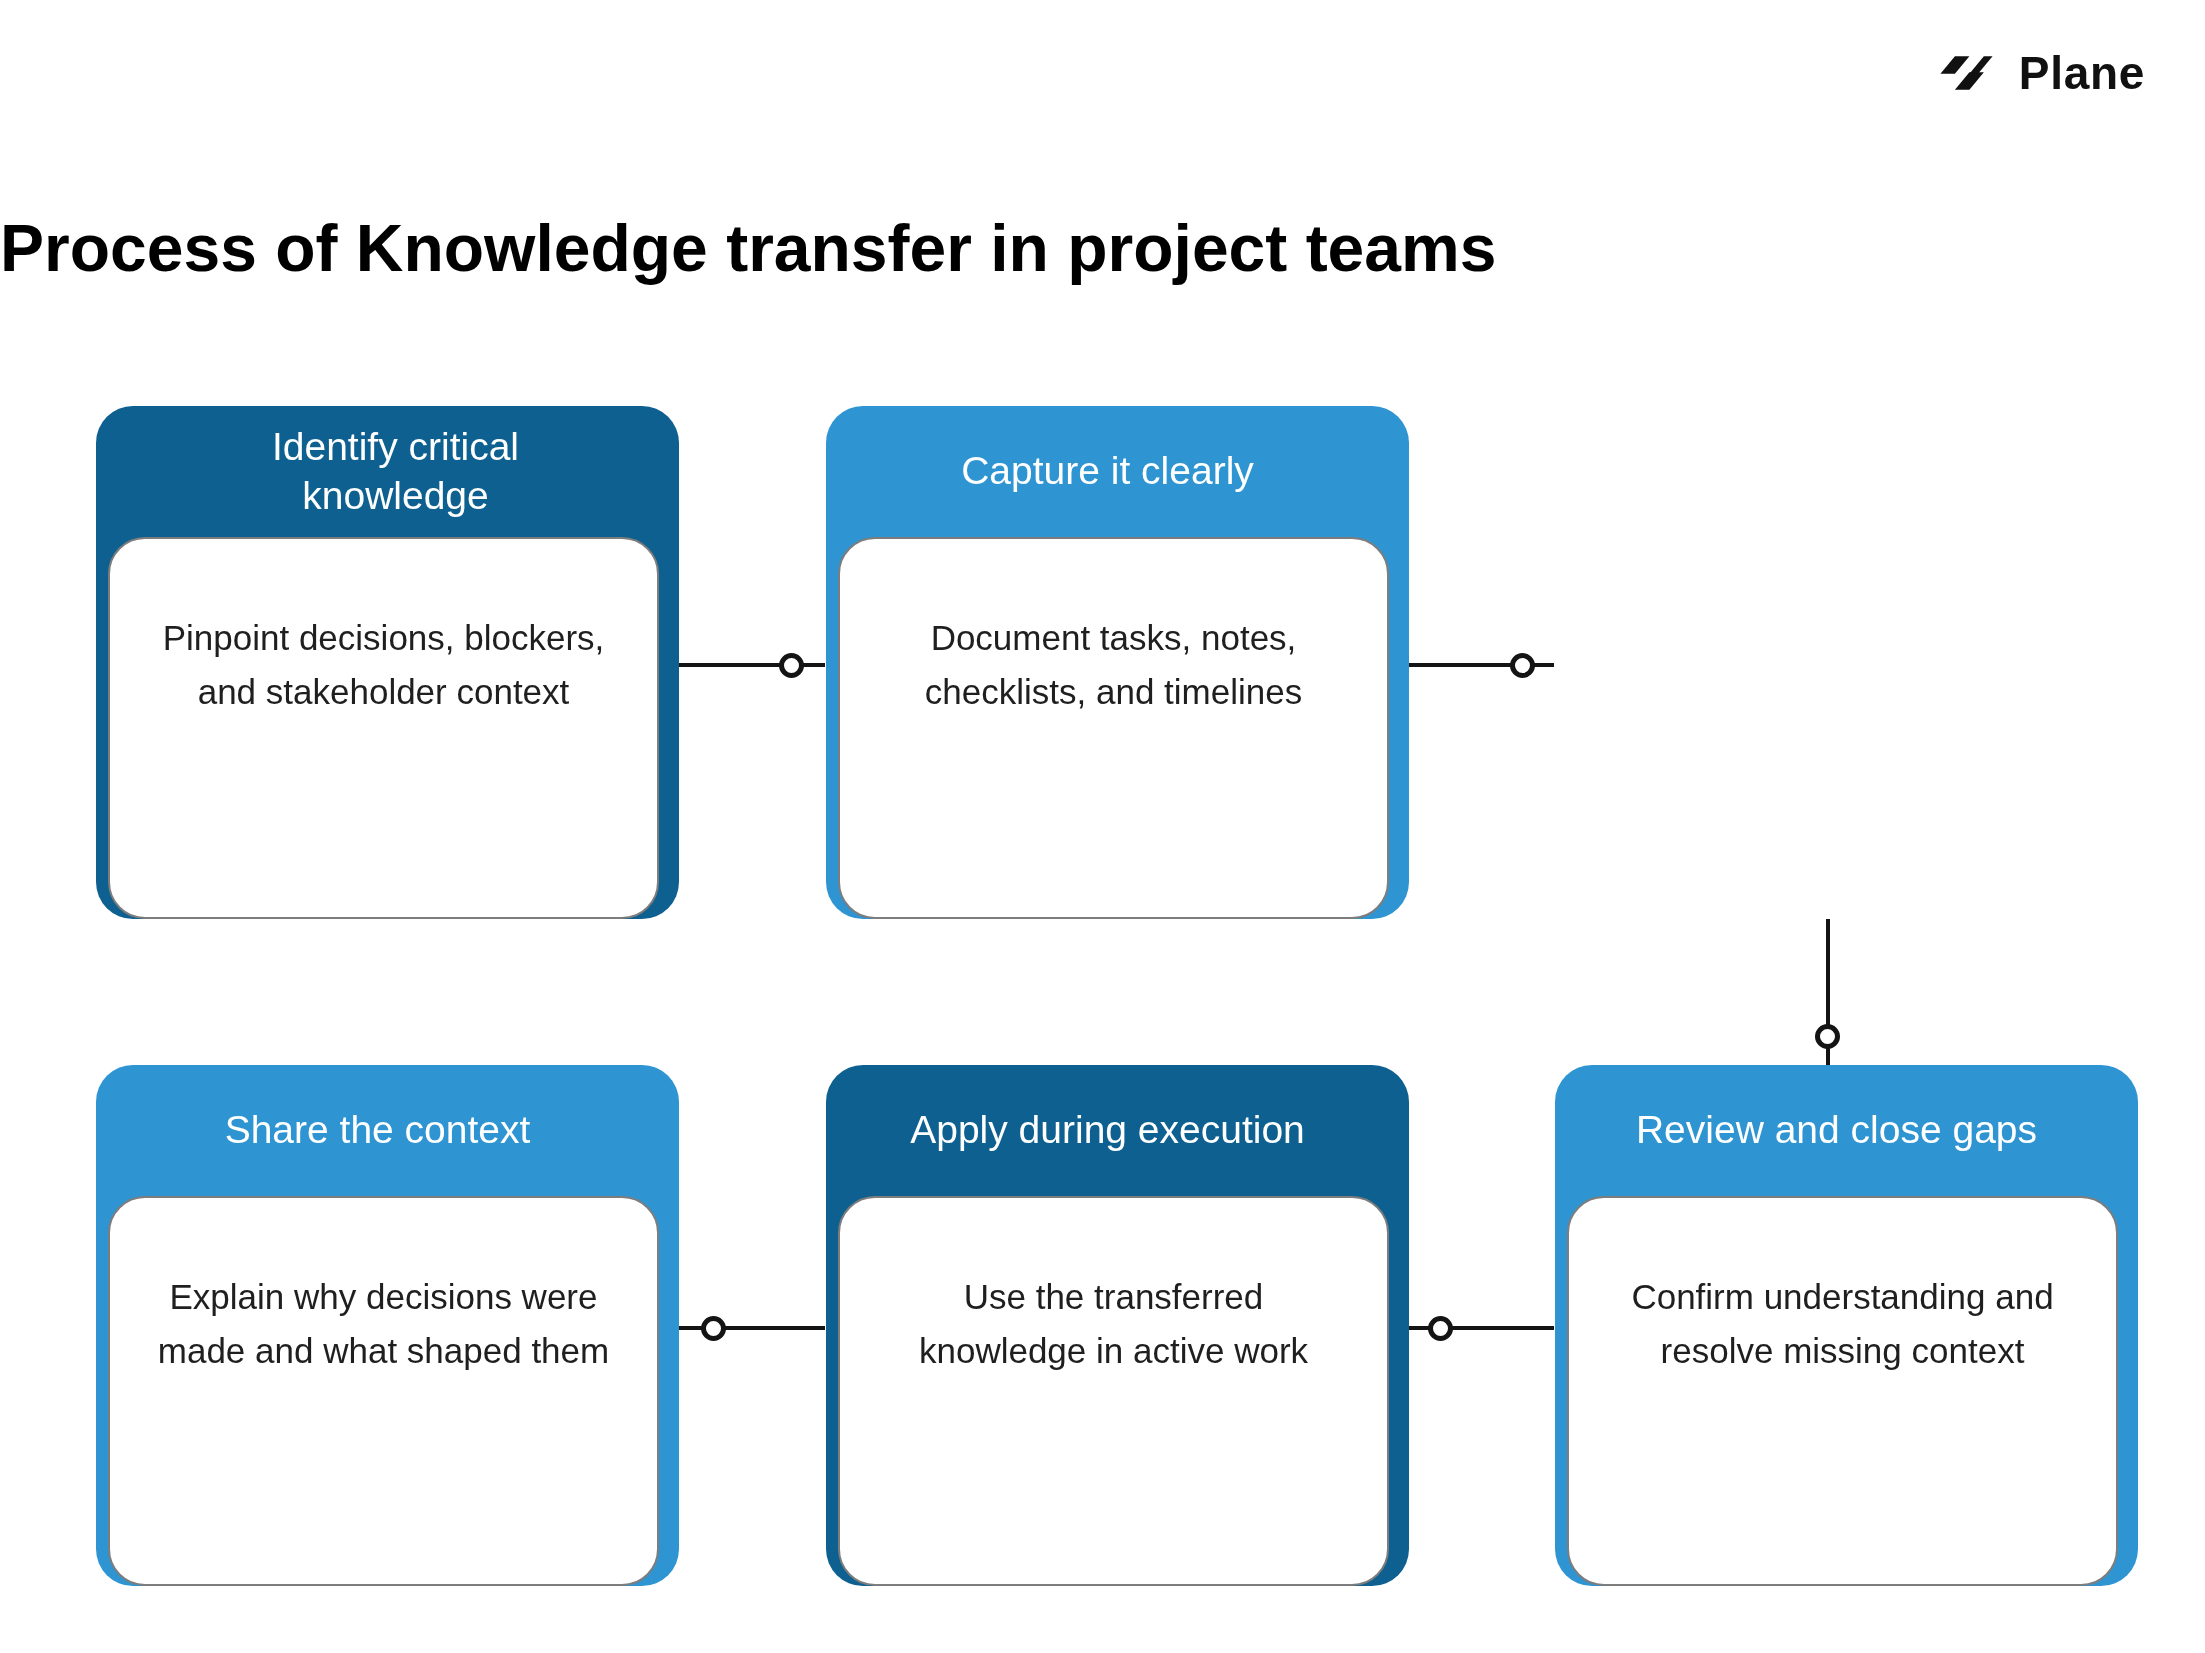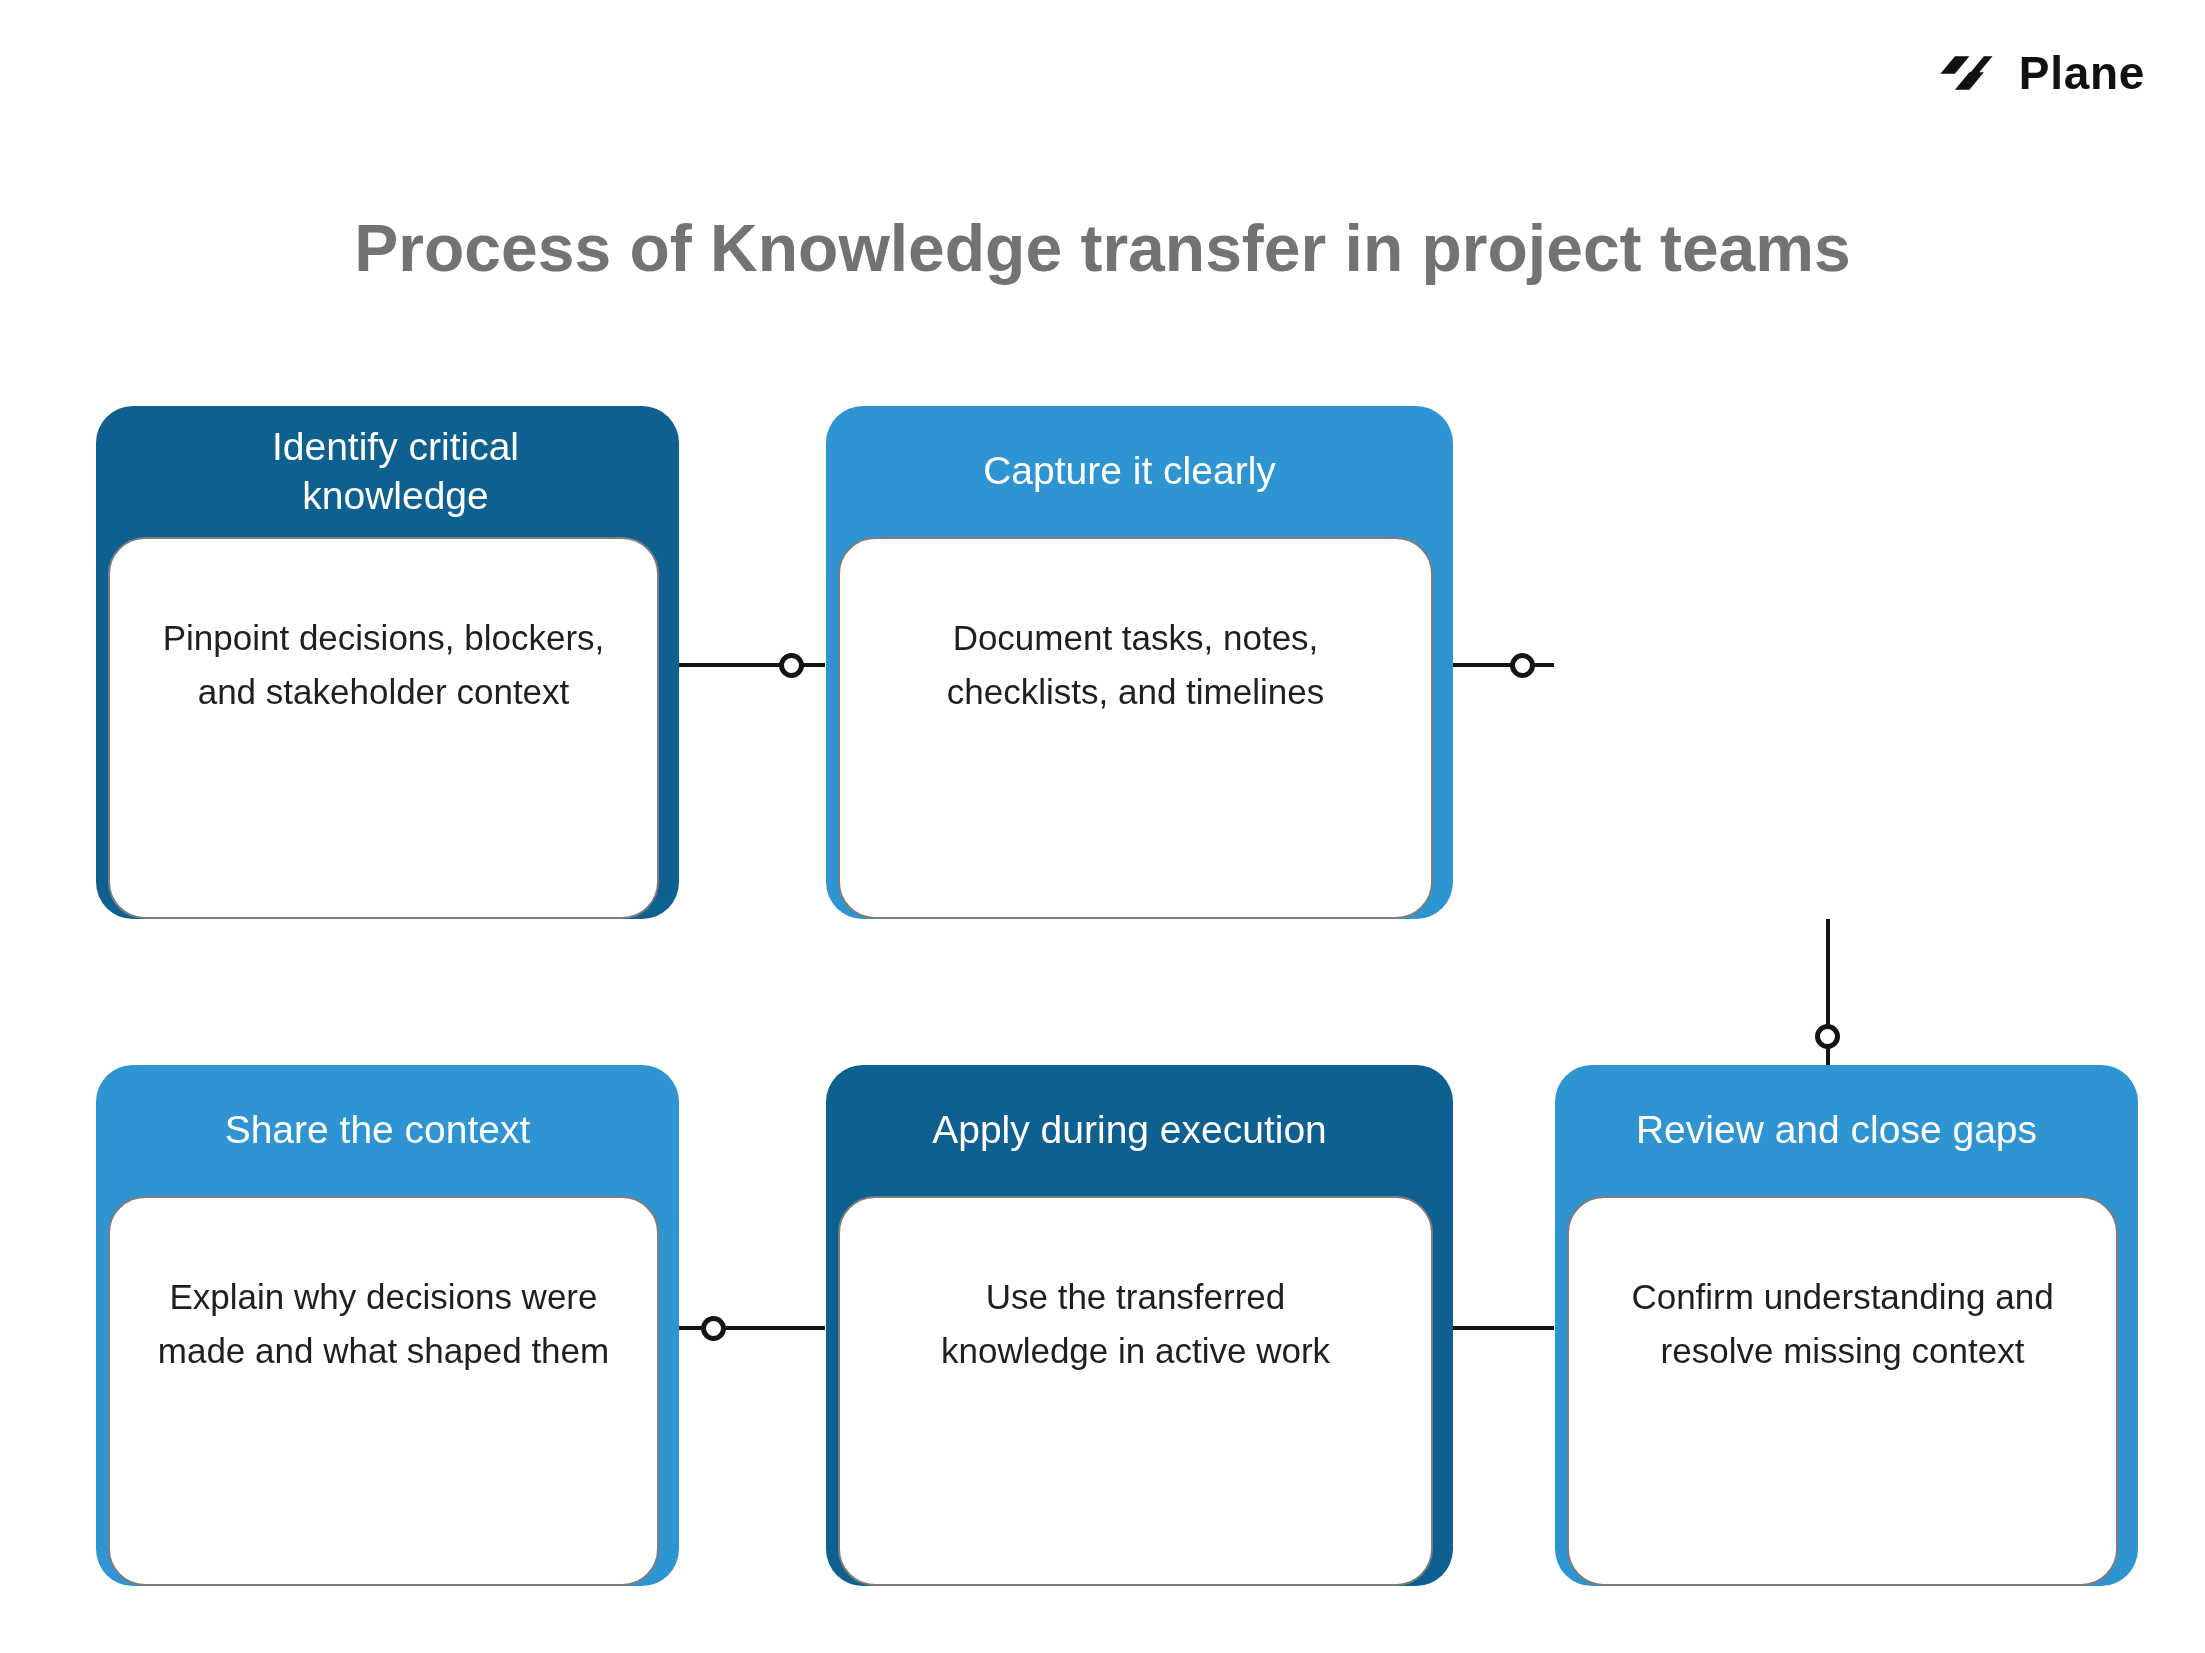--- a/index.html
+++ b/index.html
@@ -27,38 +27,38 @@
     color: #111111;
     letter-spacing: 0.7px;
   }
 
   
   .page-title {
     position: absolute;
     top: 210px;
     left: 0;
     width: 100%;
-    text-align: center;
+    text-align: left;
     font-size: 66px;
     font-weight: 600;
-    color: #737373;
+    color: #000000;
   }
 
   
   .card {
     position: absolute;
     width: 583px;
     border-radius: 37px;
   }
   .card.dark  { background: #0d608f; }
   .card.light { background: #2e95d2; }
   .row1 { top: 406px;  height: 513px; }
   .row2 { top: 1065px; height: 521px; }
   .col1 { left: 96px; }
-  .col2 { left: 826px; padding-left: 44px; }
+  .col2 { left: 826px; }
   .col3 { left: 1555px; }
 
   .card-header {
     position: absolute;
     top: 0; left: 0; right: 20px;
     height: 131px;
     display: flex;
     align-items: center;
     justify-content: center;
     text-align: center;

